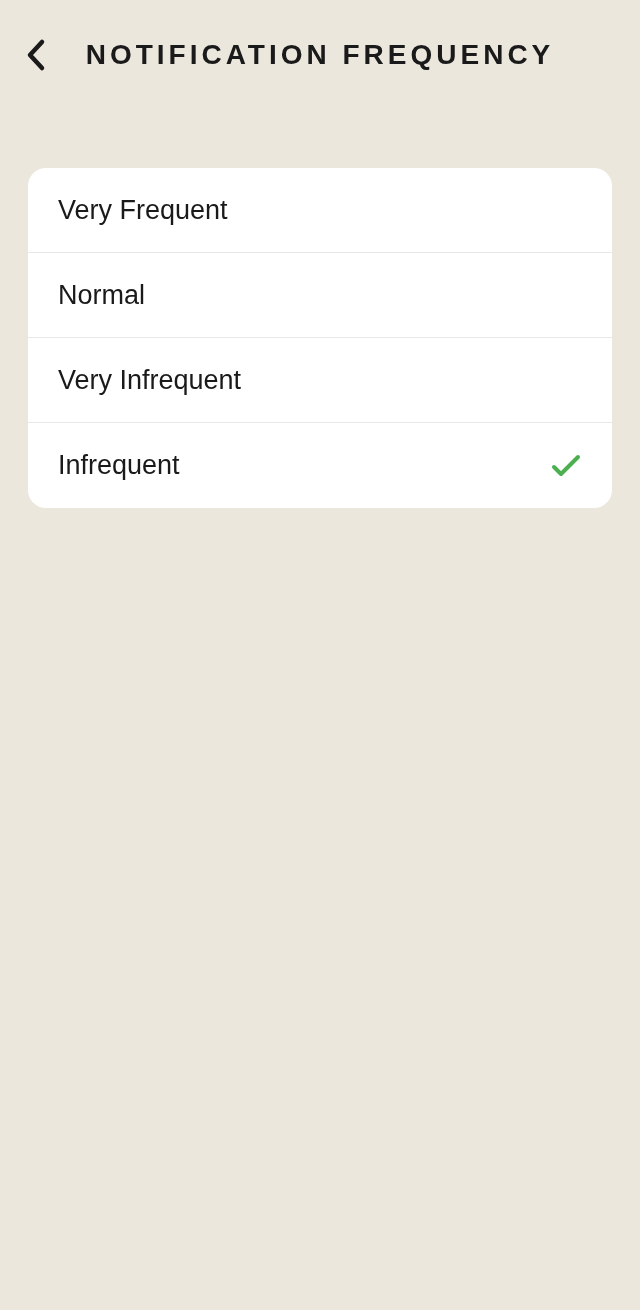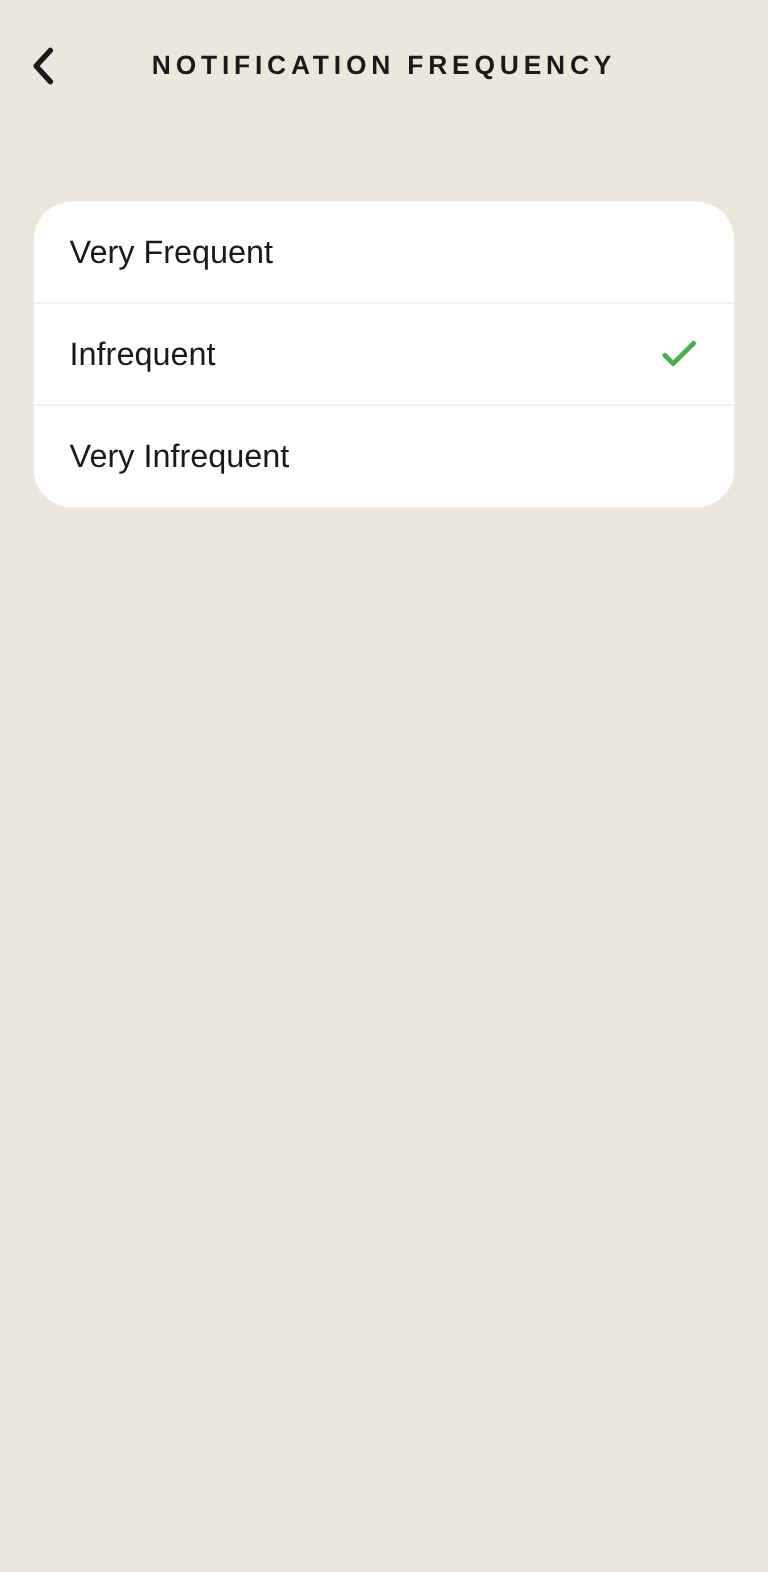--- a/index.html
+++ b/index.html
@@ -25,31 +25,31 @@
       height: 44px;
       display: flex;
       align-items: center;
       justify-content: center;
       cursor: pointer;
       flex-shrink: 0;
     }
     .page-title {
       flex: 1;
       text-align: center;
-      font-size: 22px;
+      font-size: 28px;
       font-weight: 600;
       letter-spacing: 4px;
       color: #1a1a1a;
       text-transform: uppercase;
       padding-right: 44px;
     }
     .card {
       margin: 58px 28px 0 28px;
       background: #ffffff;
-      border-radius: 32px;
+      border-radius: 18px;
       overflow: hidden;
     }
     .option-row {
       display: flex;
       align-items: center;
       justify-content: space-between;
       height: 85px;
       padding: 0 30px;
       border-bottom: 1px solid #e8e8e8;
       cursor: pointer;
@@ -83,25 +83,29 @@
     </svg>
   </div>
   <div class="page-title">NOTIFICATION FREQUENCY</div>
 </div>
 
 <div class="card">
   <div class="option-row">
     <span class="option-label">Very Frequent</span>
 
   </div>
+  <div class="option-row">
+    <span class="option-label">Normal</span>
+
+  </div>
+  <div class="option-row">
+    <span class="option-label">Very Infrequent</span>
+
+  </div>
   <div class="option-row selected">
     <span class="option-label">Infrequent</span>
     <span class="check-icon">
       <svg width="30" height="26" viewBox="0 0 30 26" fill="none">
         <path d="M3 14 L10 21 L27 4" stroke="#4caf50" stroke-width="4" stroke-linecap="round" stroke-linejoin="round"></path>
       </svg>
     </span>
   </div>
-  <div class="option-row">
-    <span class="option-label">Very Infrequent</span>
-
-  </div>
 </div>
 
 </body></html>

